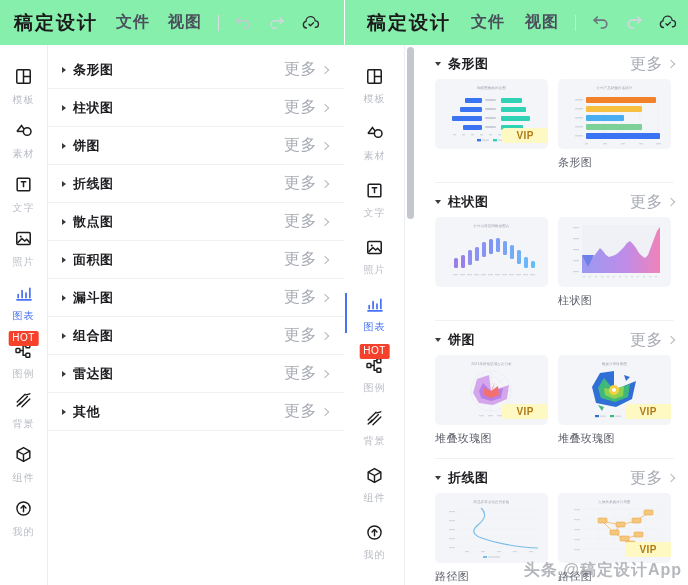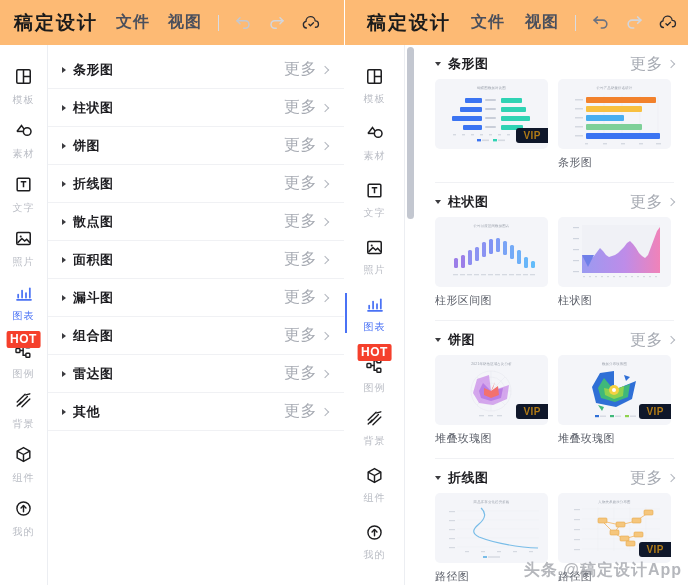--- a/index.html
+++ b/index.html
@@ -9,21 +9,21 @@
     background: #ffffff;
     overflow: hidden;
   }
   .screen { display: flex; width: 688px; height: 585px; }
   .half { width: 344px; height: 585px; position: relative; overflow: hidden; background:#fff; }
   .half.right { border-left: 1px solid #ffffff; }
 
   
   .topbar {
     height: 45px; display: flex; align-items: center;
-    background: #fdba74; position: relative; z-index: 5; text-align: right;
+    background: #86efac; position: relative; z-index: 5; text-align: right;
   }
   .half.left .topbar { padding-left: 14px; }
   .half.right .topbar { padding-left: 22px; }
   .brand {
     font-size: 19px; font-weight: 700; color: #1b1b1b;
     letter-spacing: 2px; line-height: 1;
   }
   .menu-item {
     font-size: 16px; color: #4a4f5c; font-weight: 700;
     margin-left: 18px; letter-spacing: 1px; cursor: default;
@@ -61,21 +61,21 @@
   }
   .rail-item.active .rail-glyph { color: #4a72f5; }
   .rail-item.active .rail-label { color: #4a72f5; }
   .active-bar {
     position: absolute; left: 0; top: 8px; width: 2px; height: 40px;
     background: #4a72f5; display: none;
   }
   .half.right .rail-item.active .active-bar { display: block; }
   .hot-badge {
     position: absolute; top: 2px; left: 50%; transform: translateX(-50%);
-    background: #f5402c; color: #fff; font-size: 12px; font-weight: 700;
+    background: #f5402c; color: #fff; font-size: 10px; font-weight: 400;
     padding: 1px 4px 1px 4px; border-radius: 2px; letter-spacing: 0.5px;
     line-height: 1.25;
   }
 
   
   .list-panel { flex: 1; background: #fff; padding-top: 6px; }
   .list-row {
     height: 38px; display: flex; align-items: center;
     border-bottom: 1px solid #f0f1f4; padding: 0 16px 0 14px;
     cursor: pointer;
@@ -121,22 +121,22 @@
   .card { width: 113px; cursor: pointer; }
   .thumb {
     width: 113px; height: 70px; background: #f4f5f9; border-radius: 5px;
     position: relative; overflow: hidden;
   }
   .card-label {
     font-size: 11px; color: #5a5e68; margin-top: 6px; letter-spacing: 0.4px;
   }
   .vip {
     position: absolute; right: 0px; bottom: 6px;
-    background: #0f172a; color: #b07a16; font-size: 10px; font-weight: 700;
-    padding: 2px 7px; border-radius: 3px 0 0 3px; letter-spacing: 0.5px;
+    background: #fef9c3; color: #b07a16; font-size: 10px; font-weight: 700;
+    padding: 2px 14px; border-radius: 3px 0 0 3px; letter-spacing: 0.5px;
   }
   .sec-sep { height: 1px; background: #f0f1f4; margin: 8px 0 0 0; }
 
   .mini-title {
     position: absolute; left: 0; right: 0; top: 7px; text-align: center;
     font-size: 3.4px; color: #9aa0ab; letter-spacing: 0.2px;
   }
 
   
   .watermark {
@@ -633,21 +633,20 @@
                       <rect x="53" y="57" width="5" height="1.3"></rect>
                     <rect x="60" y="57" width="5" height="1.3"></rect>
                       <rect x="67" y="57" width="5" height="1.3"></rect>
                     <rect x="74" y="57" width="5" height="1.3"></rect>
                       <rect x="81" y="57" width="5" height="1.3"></rect>
                     <rect x="88" y="57" width="5" height="1.3"></rect>
                       <rect x="95" y="57" width="5" height="1.3"></rect>
                   </g>
                 </svg>
               </div>
-              <div class="card-label">柱形区间图</div>
             </div>
 
             <div class="card">
               <div class="thumb">
                 <svg width="113" height="70" viewBox="0 0 113 70">
                   <defs>
                     <linearGradient id="gA" x1="0" y1="0" x2="1" y2="0">
                       <stop offset="0%" stop-color="#8b8bf0"></stop>
                       <stop offset="55%" stop-color="#b57ae6"></stop>
                       <stop offset="100%" stop-color="#f06fae"></stop>

